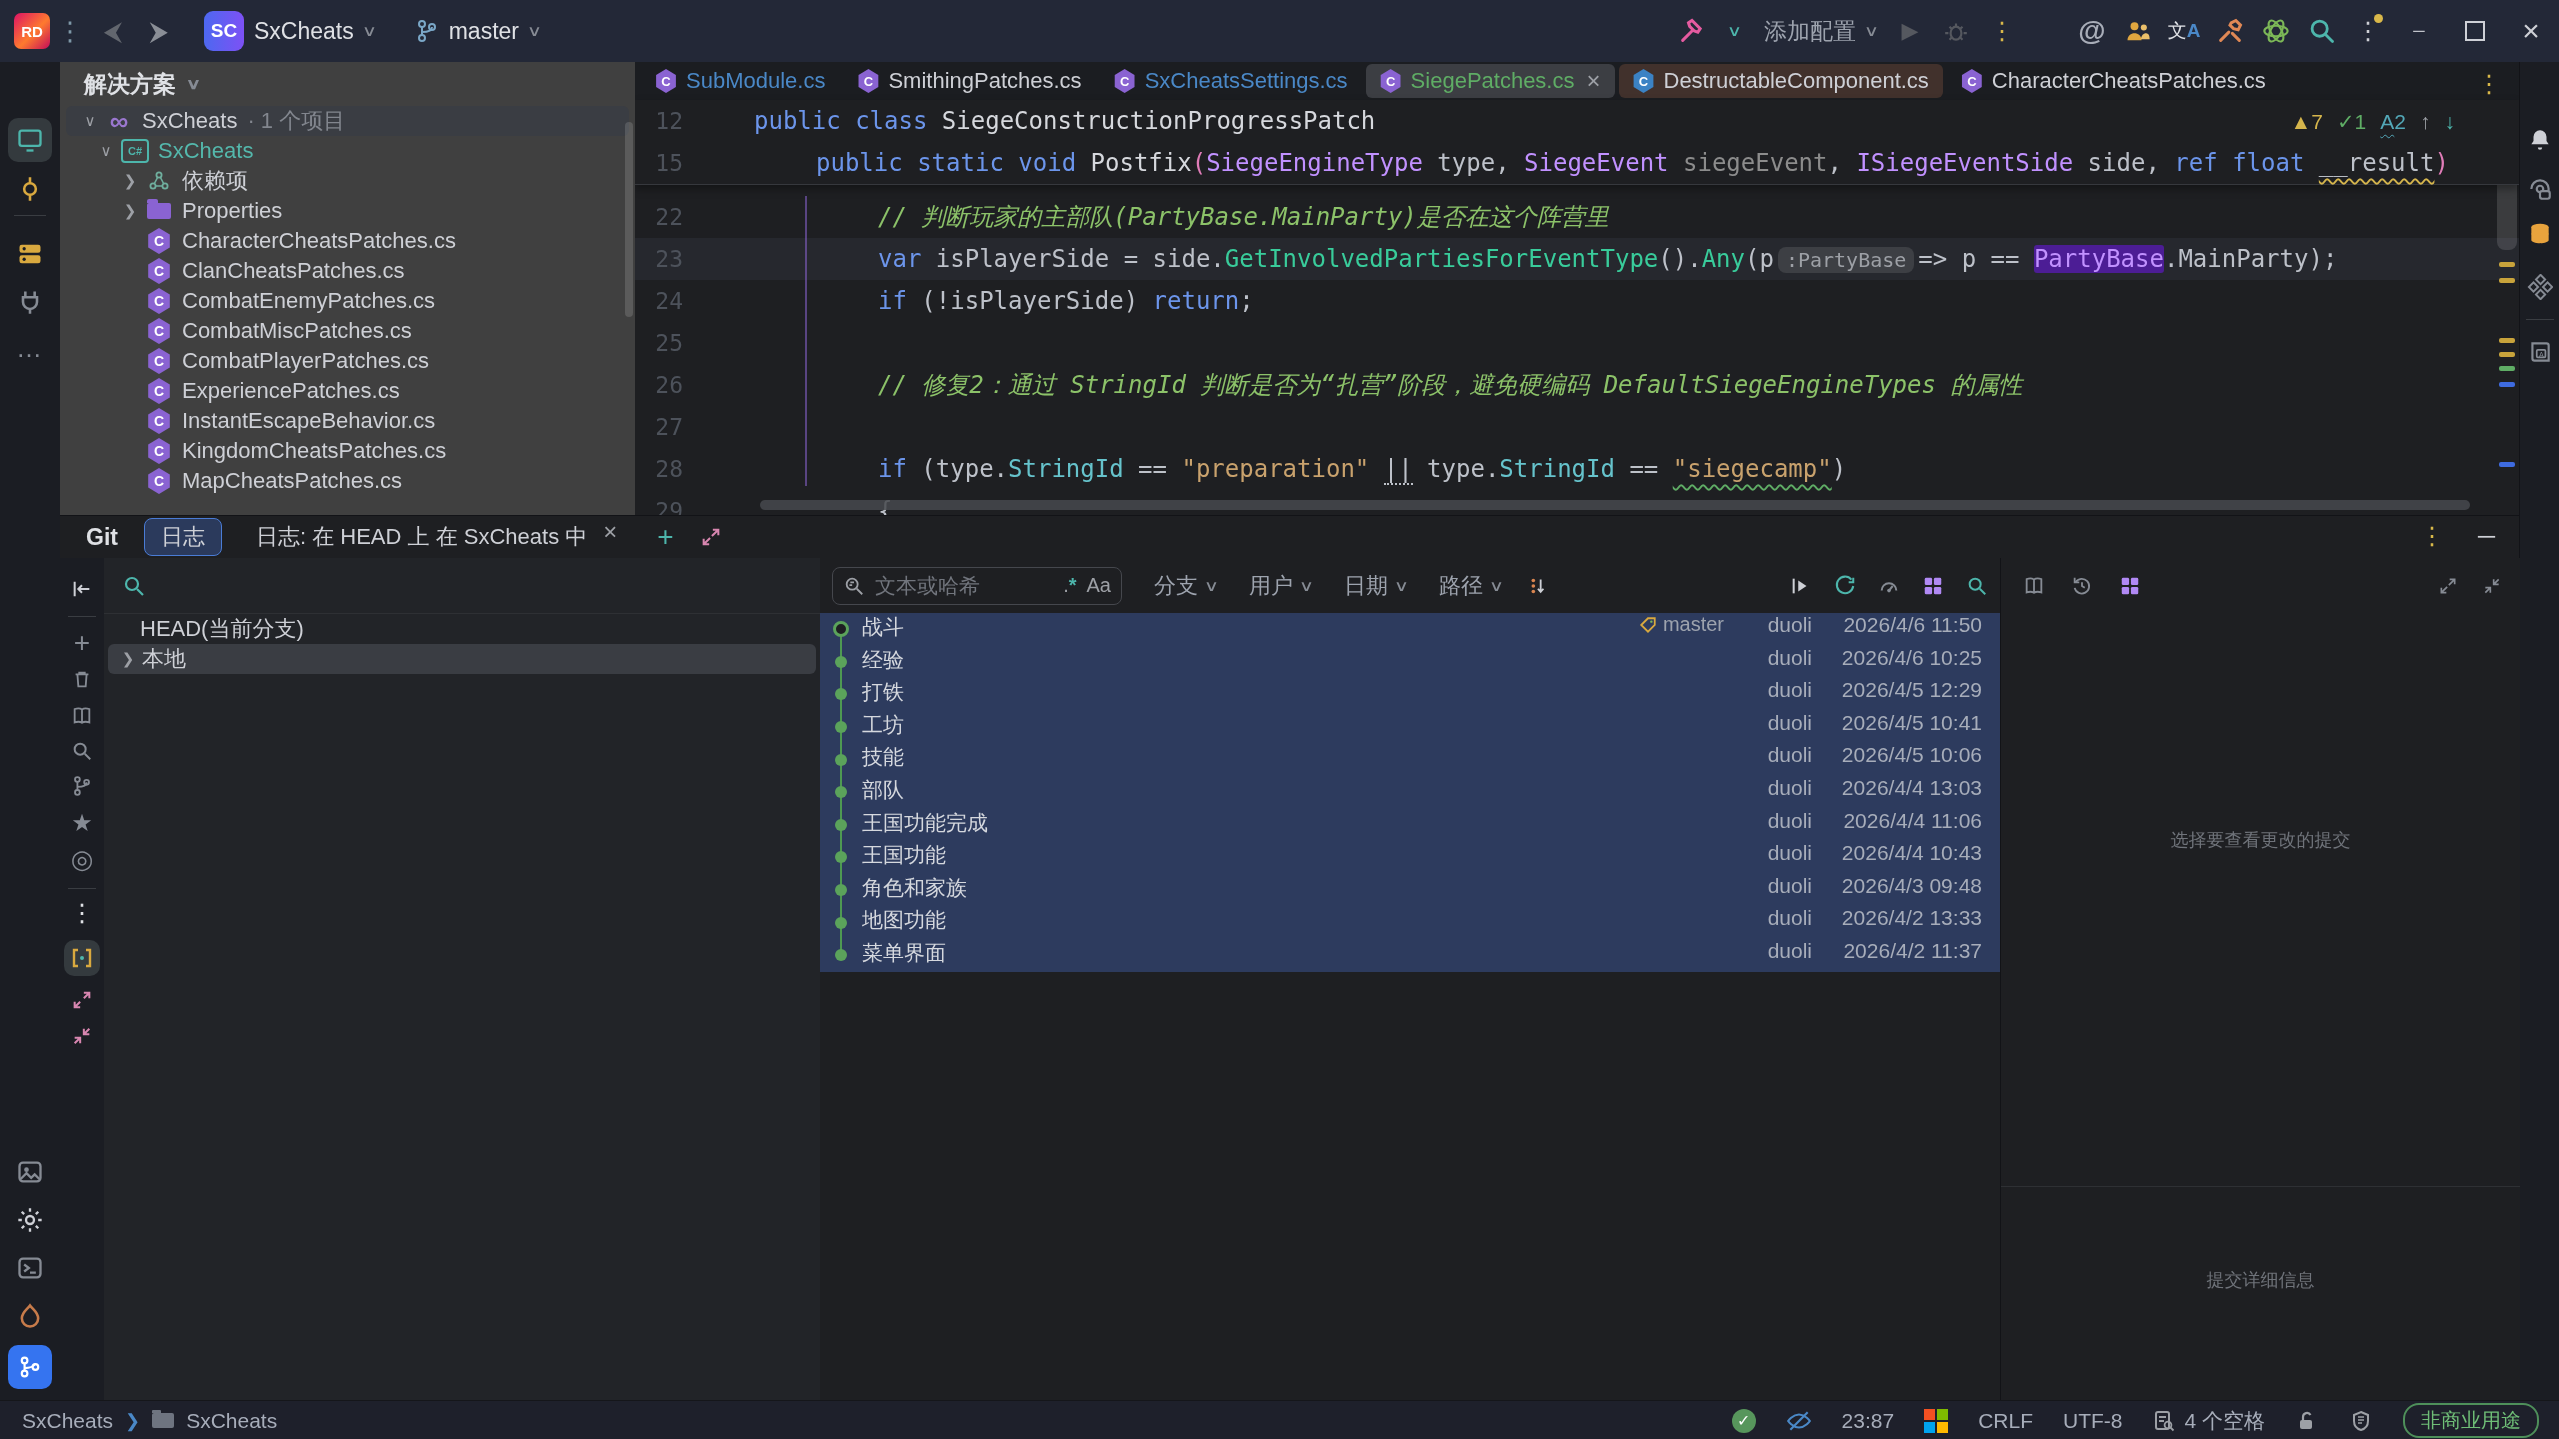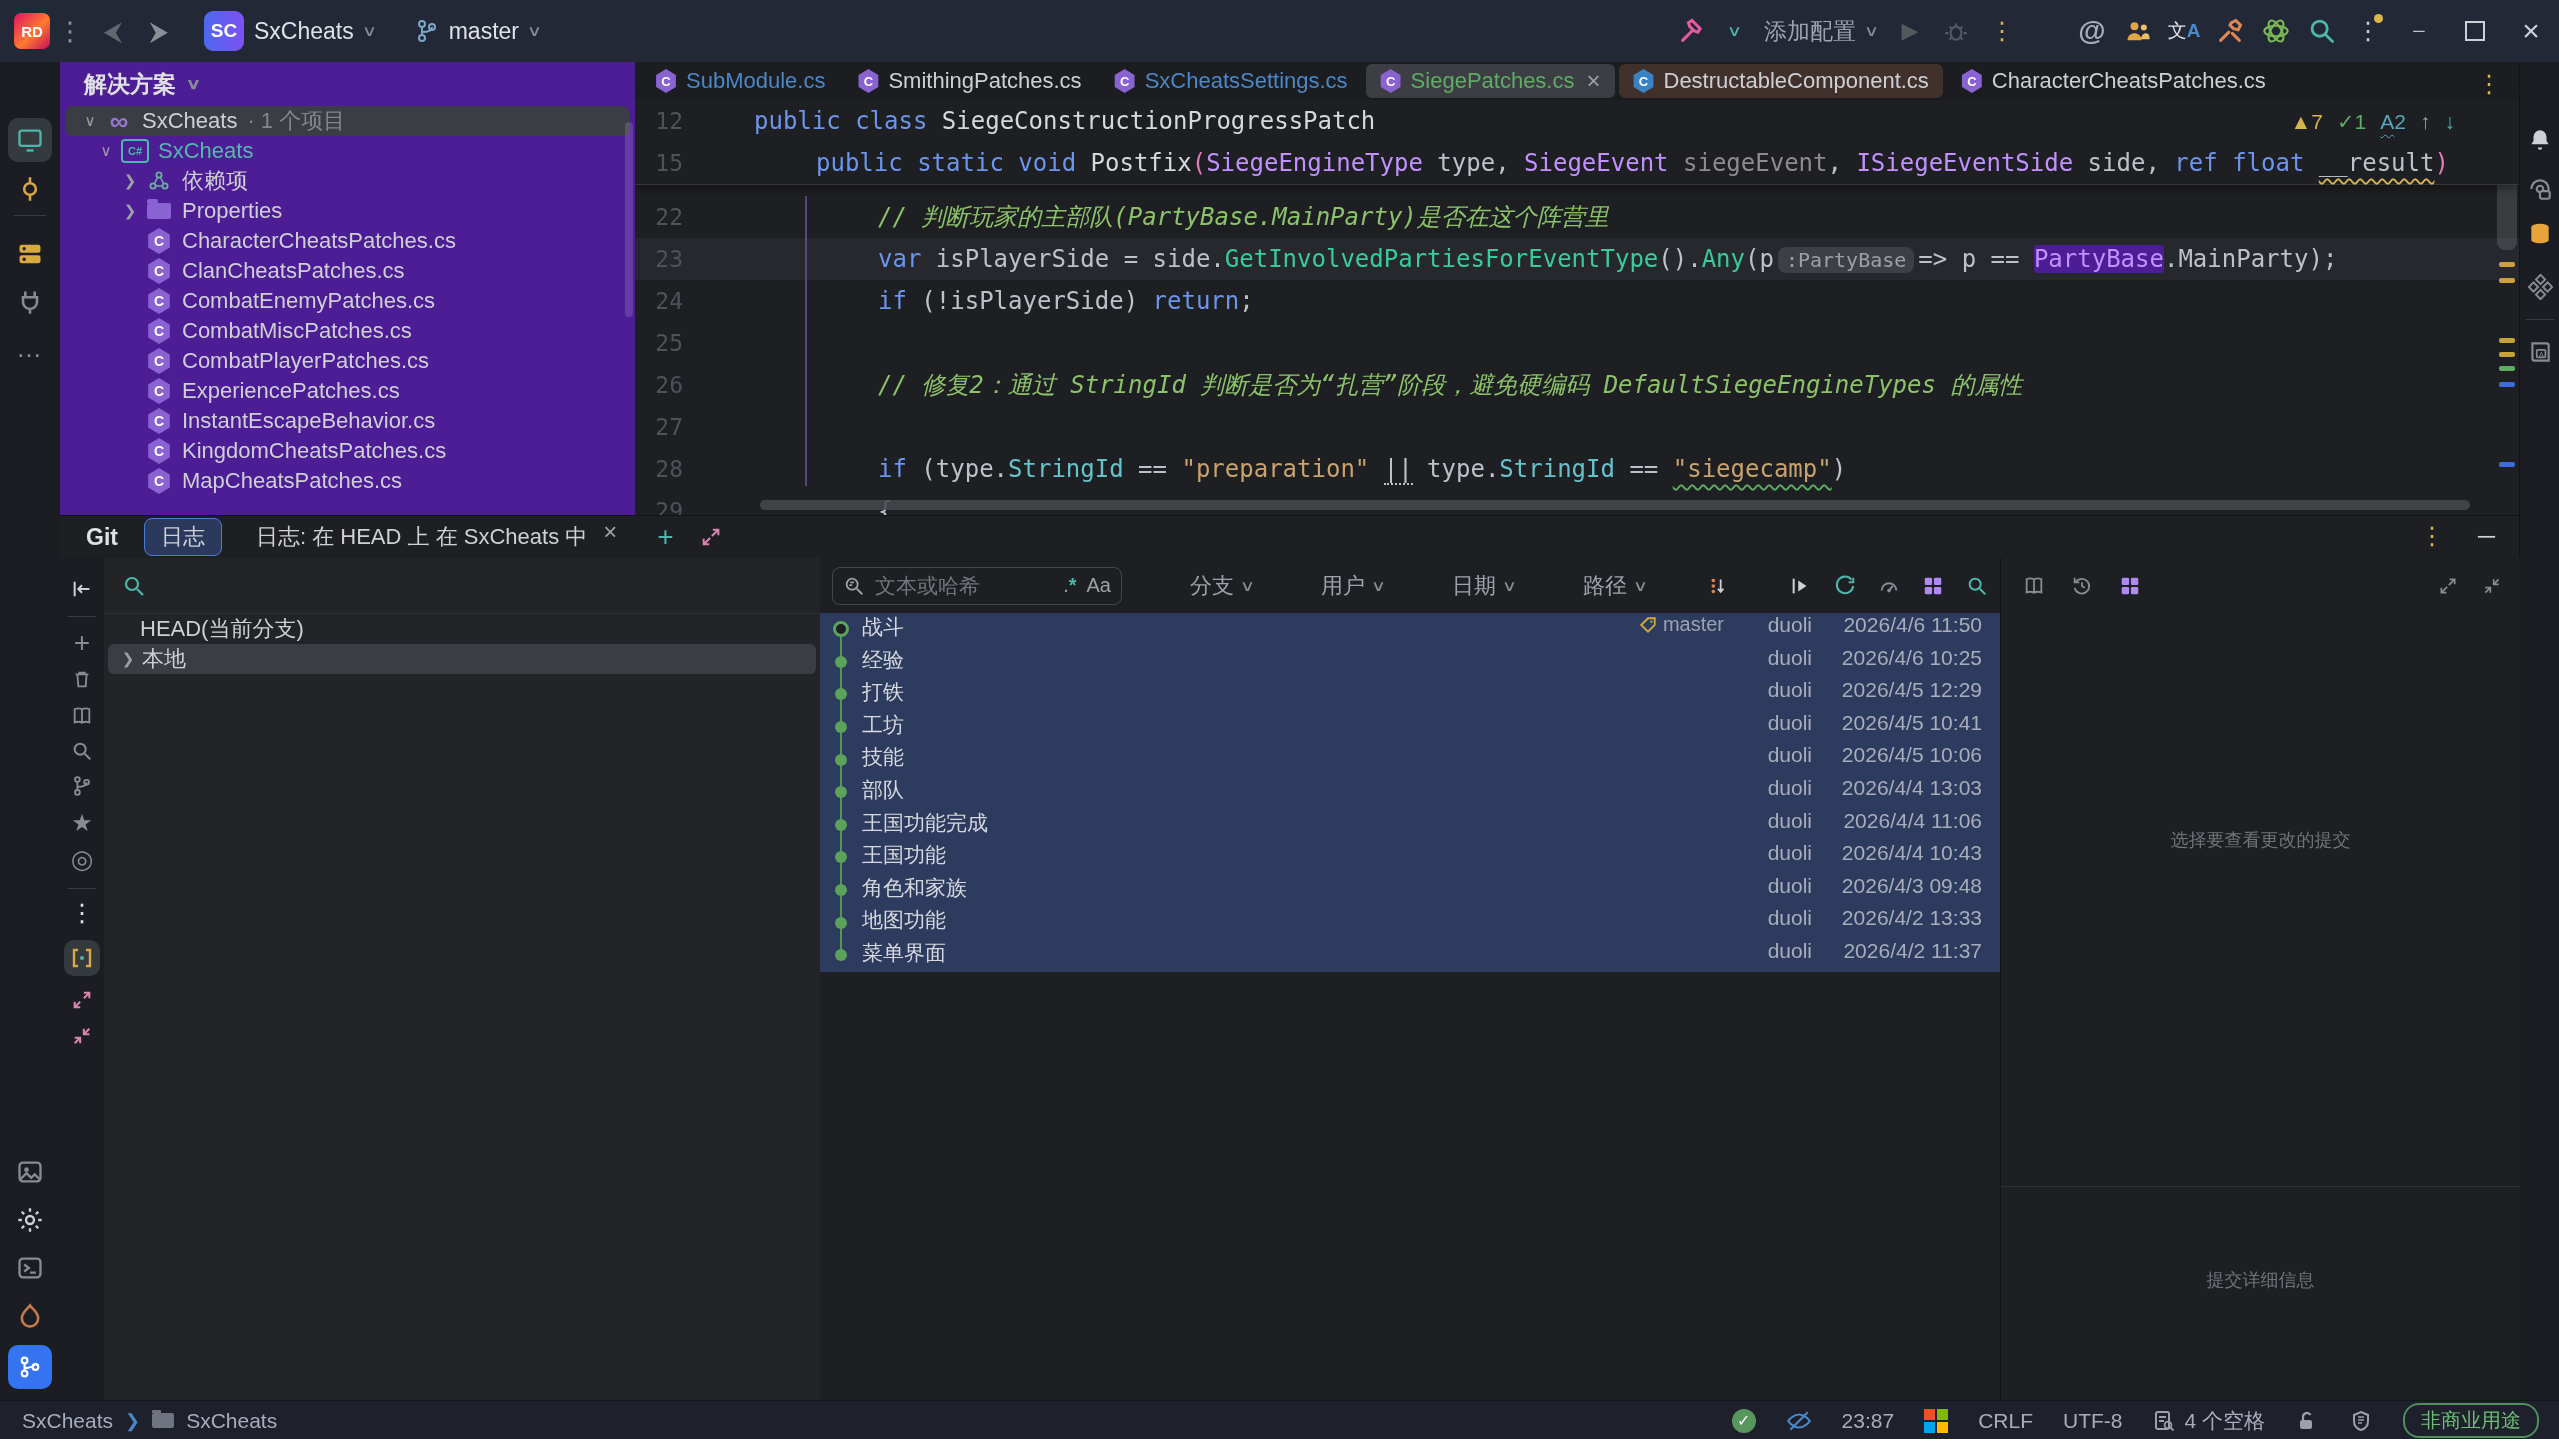--- a/index.html
+++ b/index.html
@@ -30,21 +30,21 @@
   #right-stripe{position:absolute;left:2519px;top:62px;width:40px;height:1338px;background:#1B1D23;
                 border-left:1px solid #121317;}
   .stripe-ico{position:absolute;left:50%;transform:translate(-50%,-50%);width:44px;height:44px;
               display:flex;align-items:center;justify-content:center;border-radius:10px;}
   .stripe-ico.active-teal{background:#343A3E;}
   .stripe-ico.active-blue{background:#3574F0;}
   .stripe-div{position:absolute;left:14px;width:32px;height:1px;background:#3a3d42;}
   #right-stripe .stripe-div{left:6px;width:28px;}
 
   
-  #solution-panel{position:absolute;left:60px;top:62px;width:575px;height:453px;background:#4c1d95;
+  #solution-panel{position:absolute;left:60px;top:62px;width:575px;height:453px;background:#404040;
                   border-right:1px solid #121317;overflow:hidden;}
   #solution-header{display:flex;align-items:center;height:44px;padding-left:24px;font-size:23px;color:#DFE1E5;font-weight:bold;}
   #solution-header .chev{margin-left:12px;}
   .tree-row{display:flex;align-items:center;height:30px;font-size:22px;color:#CED0D6;white-space:nowrap;}
   .tree-row.selected{background:#3A3D43;border-radius:6px;margin:0 6px;}
   .tree-chev{width:28px;text-align:center;color:#9DA0A6;font-size:15px;flex:none;}
   .tree-ico{width:30px;height:26px;flex:none;display:flex;align-items:center;justify-content:center;margin-right:8px;}
   .t-suffix{color:#82868E;margin-left:10px;}
   .t-teal{color:#54B8AC;}
   .ico-sol{color:#9A77CF;font-weight:bold;font-size:26px;line-height:20px;}
@@ -107,21 +107,21 @@
   #git-hdr-right .minimize{color:#CED0D6;}
 
   #git-stripe{position:absolute;left:0;top:42px;width:44px;height:843px;background:#1B1D23;border-right:1px solid #121317;}
   #git-stripe .stripe-ico{width:36px;height:36px;}
   #branches{position:absolute;left:44px;top:42px;width:716px;height:843px;background:#222428;border-right:1px solid #121317;}
   #branch-toolbar{height:55px;display:flex;align-items:center;border-bottom:1px solid #2e3034;}
   .branch-row{display:flex;align-items:center;height:30px;font-size:22px;color:#CED0D6;}
   .branch-row.selected{background:#3A3D43;border-radius:6px;margin:0 4px;}
 
   #commits{position:absolute;left:760px;top:42px;width:1180px;height:843px;background:#1E1F22;}
-  #commit-toolbar{height:55px;display:flex;align-items:center;position:relative;gap:36px;}
+  #commit-toolbar{height:55px;display:flex;align-items:center;position:relative;}
   #git-search{display:flex;align-items:center;width:268px;height:36px;border:1px solid #45474D;border-radius:8px;
               margin-left:12px;padding:0 10px;color:#71757D;font-size:21px;}
   #git-search .ph{flex:1;margin-left:10px;color:#71757D;}
   #git-search .rx{color:#9DA0A6;font-size:20px;margin-right:10px;}
   #git-search .rx b{color:#4DB6AC;}
   #git-search .aa{color:#9DA0A6;font-size:20px;}
   .flt{display:flex;align-items:center;color:#9DA3AE;font-size:22px;margin-left:32px;}
   .flt .chev{margin-left:8px;}
   #commit-tb-right{position:absolute;right:12px;top:0;height:55px;display:flex;align-items:center;gap:22px;}
   .commit-row{display:flex;align-items:flex-start;height:32.6px;font-size:21px;position:relative;padding-right:18px;}

